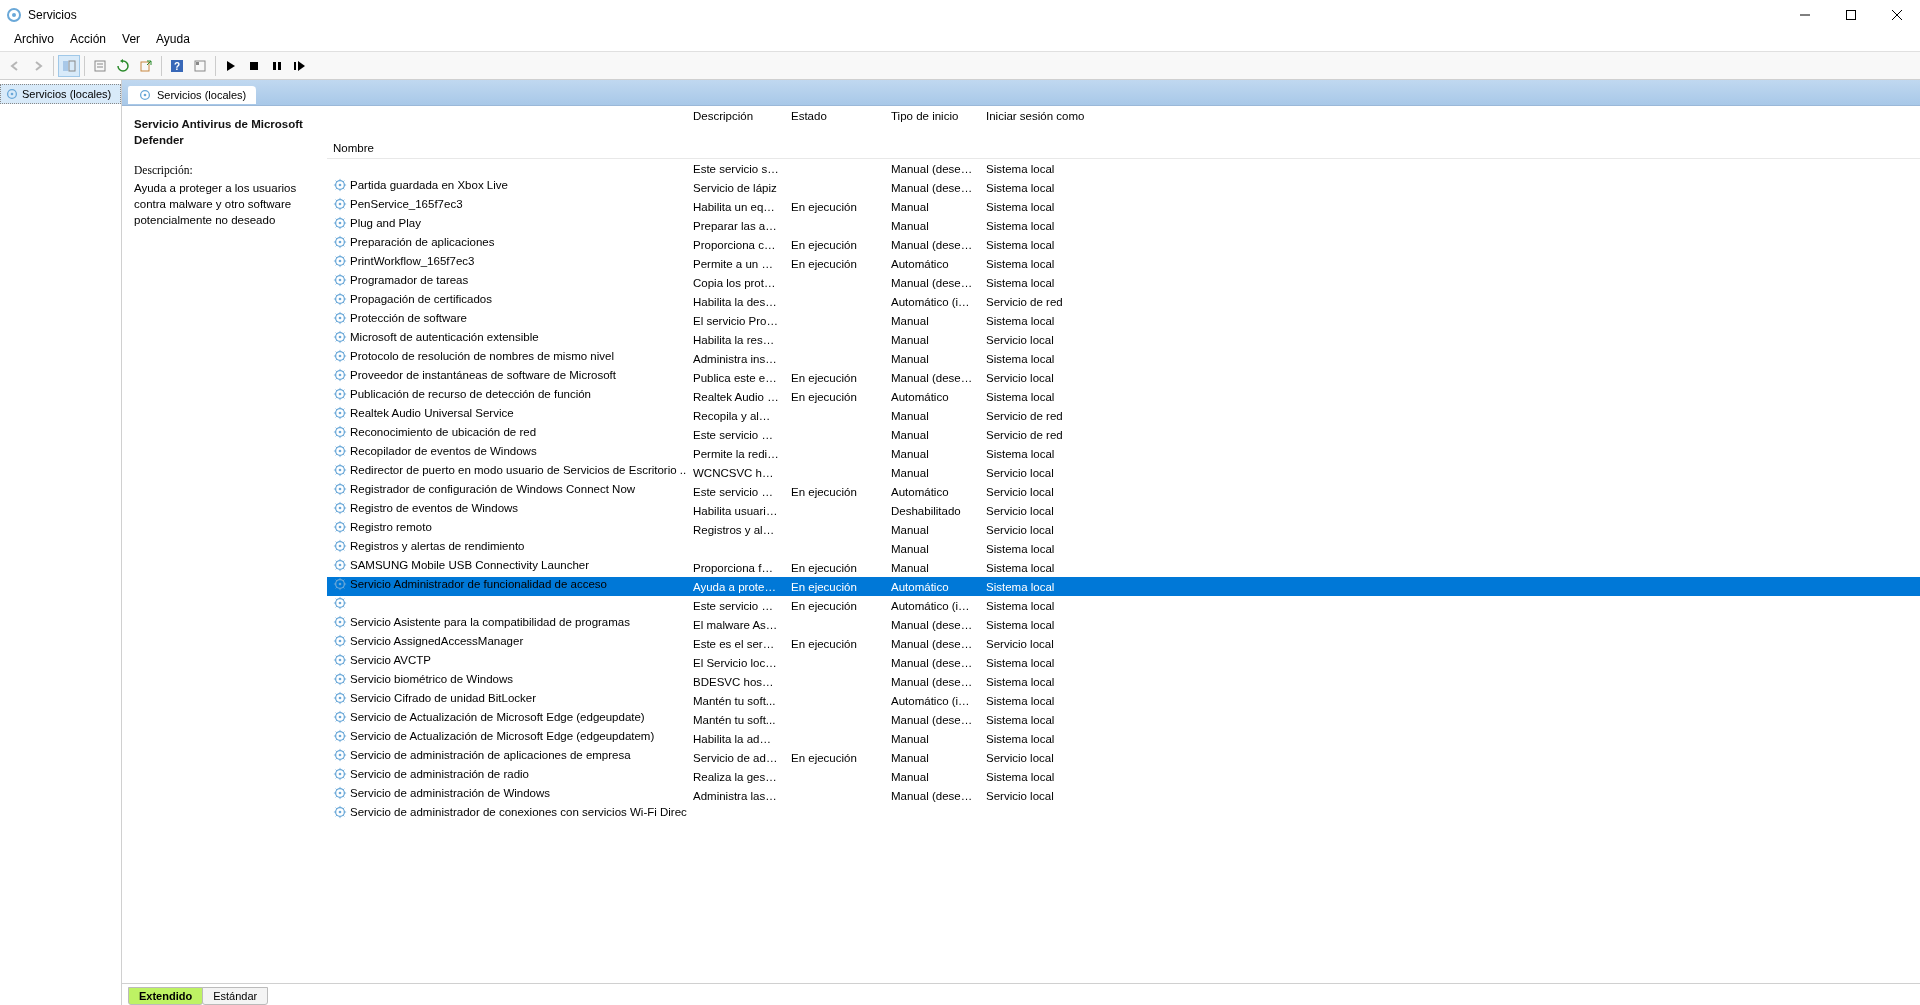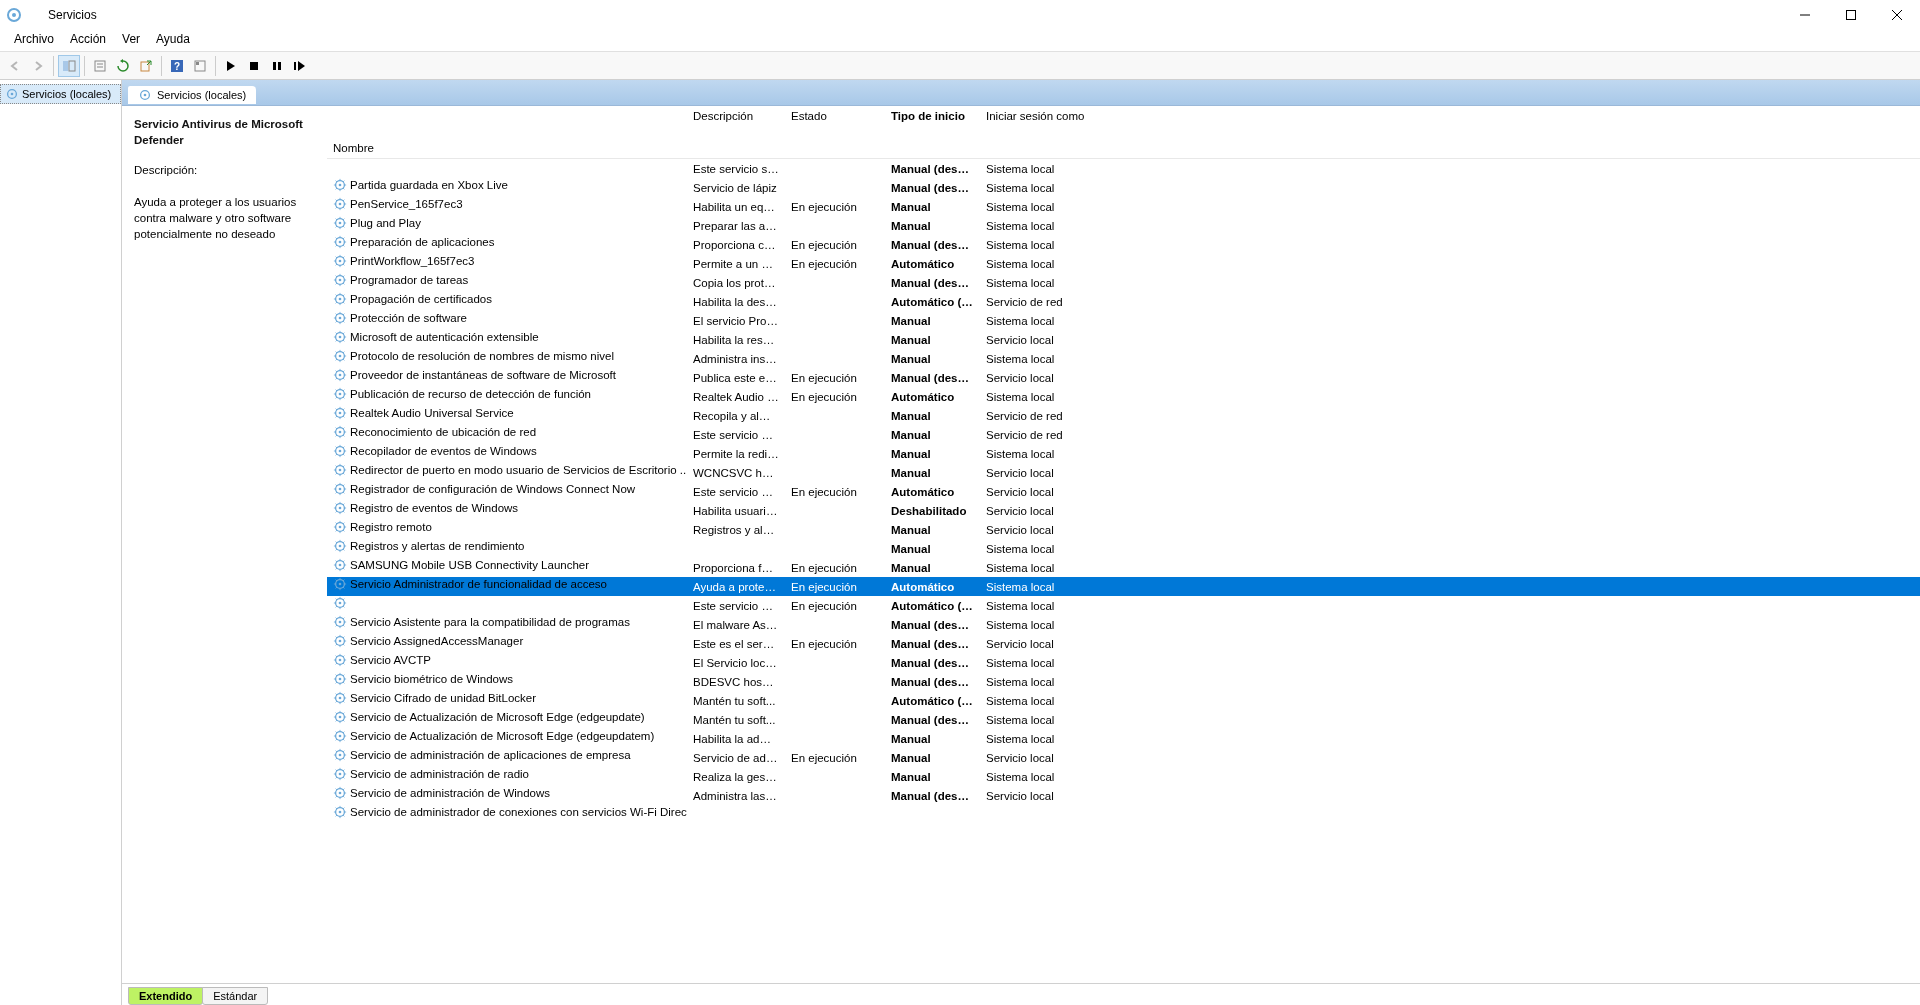--- a/index.html
+++ b/index.html
@@ -1,17 +1,17 @@
 <!DOCTYPE html>
 <html><head>
 <meta charset="utf-8">
 <style>
 * { margin: 0; padding: 0; box-sizing: border-box; font-family: "Segoe UI", Tahoma, sans-serif; }
 body { background: #fff; font-size: 12px; color: #000; overflow: hidden; }
-.titlebar { height: 30px; display: flex; align-items: center; padding-left: 6px; background: #fff; gap: 20px; }
+.titlebar { height: 30px; display: flex; align-items: center; padding-left: 6px; background: #fff; }
 .title-icon { width: 16px; height: 16px; margin-right: 6px; }
 .title-text { font-size: 12px; }
 .title-controls { margin-left: auto; display: flex; }
 .title-btn { width: 46px; height: 30px; display: flex; align-items: center; justify-content: center; cursor: pointer; }
 .menubar { height: 22px; display: flex; padding-left: 6px; background: #fff; border-bottom: 1px solid #e0e0e0; }
 .menu-item { padding: 2px 8px; font-size: 12px; cursor: pointer; }
 .toolbar { height: 28px; display: flex; align-items: center; padding-left: 4px; background: #f8f8f8; border-bottom: 1px solid #d0d0d0; gap: 1px; }
 .tool-btn { width: 22px; height: 22px; display: flex; align-items: center; justify-content: center; cursor: pointer; border: 1px solid transparent; }
 .tool-btn.active { border: 1px solid #a0c8e8; background: #d8eaf9; }
 .tool-btn.disabled { opacity: 0.4; cursor: default; }
@@ -19,28 +19,28 @@
 .main-area { display: flex; height: calc(100vh - 80px); }
 .left-pane { width: 122px; background: #fff; border-right: 1px solid #d0d0d0; padding-top: 4px; }
 .tree-node { display: flex; align-items: center; padding: 2px 4px; background: #d8eaf9; border: 1px dotted #888; font-size: 11px; }
 .tree-icon { width: 14px; height: 14px; margin-right: 3px; }
 .right-pane { flex: 1; display: flex; flex-direction: column; overflow: hidden; }
 .pane-header { background: linear-gradient(#c0d8f0, #a8c8e8); height: 26px; display: flex; align-items: center; padding-left: 6px; border-bottom: 1px solid #9bb8d8; }
 .pane-header-inner { background: #fff; padding: 2px 10px; display: flex; align-items: center; font-size: 11px; border-top-right-radius: 4px; border-top-left-radius: 2px; margin-top: 4px; }
 .content-split { display: flex; flex: 1; overflow: hidden; }
 .detail-pane { width: 205px; padding: 10px 12px; font-size: 11.5px; line-height: 1.4; background: #fff; }
 .detail-title { font-weight: bold; margin-bottom: 14px; color: #131313; }
-.detail-desc-label { margin-bottom: 16px; }
+.detail-desc-label { margin-bottom: 2px; font-family: Liberation Serif, serif; }
 .list-pane { flex: 1; overflow-y: auto; overflow-x: hidden; background: #fff; position: relative; }
 .list-header { display: flex; position: sticky; top: 0; background: #fff; border-bottom: 1px solid #e8e8e8; z-index: 2; }
 .col { padding: 4px 6px; font-size: 11.5px; white-space: nowrap; overflow: hidden; text-overflow: ellipsis; }
 .col-n { width: 360px; display: flex; align-items: center; margin-top: 32px; }
 .col-d { width: 98px; }
 .col-e { width: 100px; }
-.col-t { width: 95px; font-weight: bold; }
+.col-t { width: 95px; }
 .col-s { width: 120px; }
 .list-row { display: flex; height: 19px; align-items: center; cursor: pointer; }
 .list-row.selected { background: #0078d7; color: #fff; }
 .row-icon { width: 14px; height: 14px; margin-right: 3px; flex-shrink: 0; }
 .tabs-bottom { height: 22px; display: flex; align-items: flex-end; padding-left: 6px; border-top: 1px solid #d0d0d0; background: #fff; }
 .tab { padding: 2px 10px; font-size: 11px; border: 1px solid #bbb; border-top-left-radius: 0; border-top-right-radius: 0; border-bottom-left-radius: 3px; border-bottom-right-radius: 3px; background: #f4f4f4; margin-right: -1px; cursor: pointer; }
 .tab.active { background: #bef264; font-weight: bold; }
 svg { display: block; }
 </style>
 </head>

